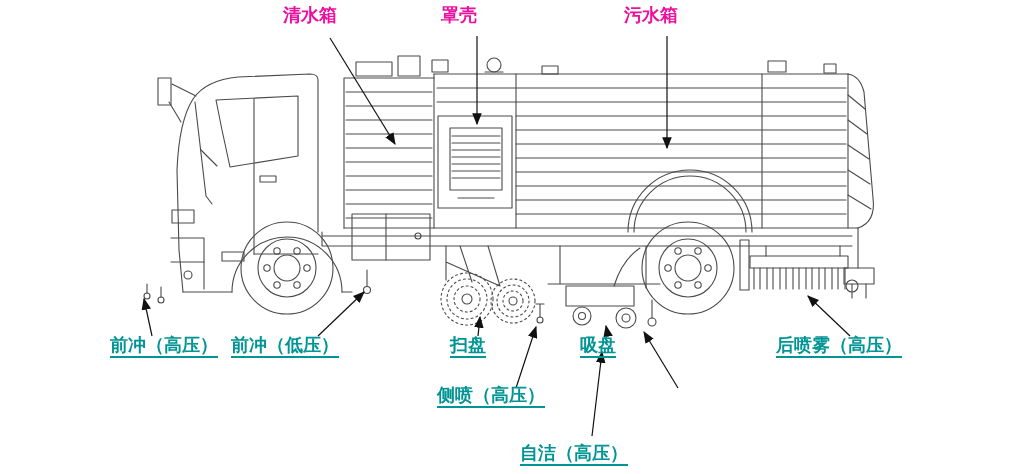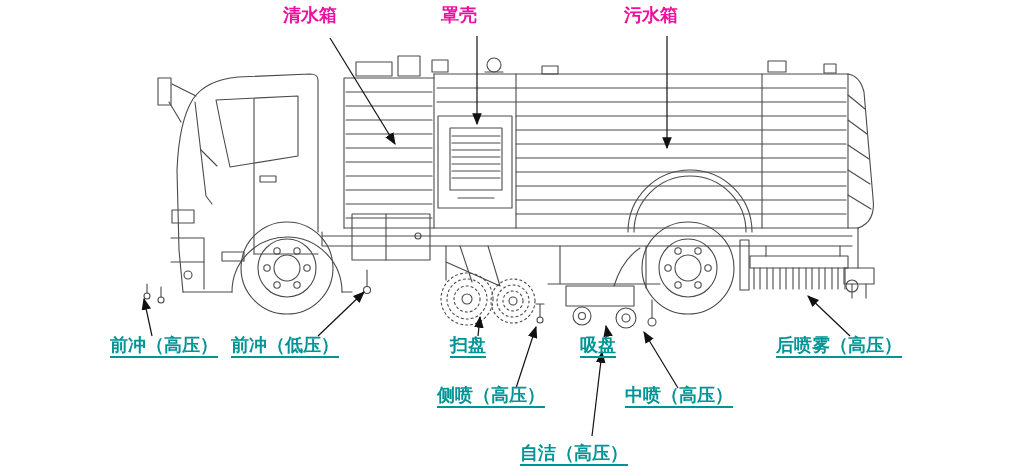--- a/index.html
+++ b/index.html
@@ -214,16 +214,15 @@
   <div class="lbl top" style="left:283px;top:6px;">清水箱</div>
   <div class="lbl top" style="left:441px;top:6px;">罩壳</div>
   <div class="lbl top" style="left:624px;top:6px;">污水箱</div>
 
   <div class="lbl bot" style="left:66px;top:336px;margin-left:44px;">前冲（高压）</div>
   <div class="lbl bot" style="left:231px;top:336px;">前冲（低压）</div>
   <div class="lbl bot" style="left:450px;top:336px;text-align:right;">扫盘</div>
   <div class="lbl bot" style="left:580px;top:336px;">吸盘</div>
   <div class="lbl bot" style="left:776px;top:336px;">后喷雾（高压）</div>
   <div class="lbl bot" style="left:437px;top:386px;">侧喷（高压）</div>
-  <div class="lbl bot" style="left:625px;top:386px;">中喷（高压）</div>
   <div class="lbl bot" style="left:520px;top:444px;text-align:right;">自洁（高压）</div>
 
 </div>
 
 </body></html>

